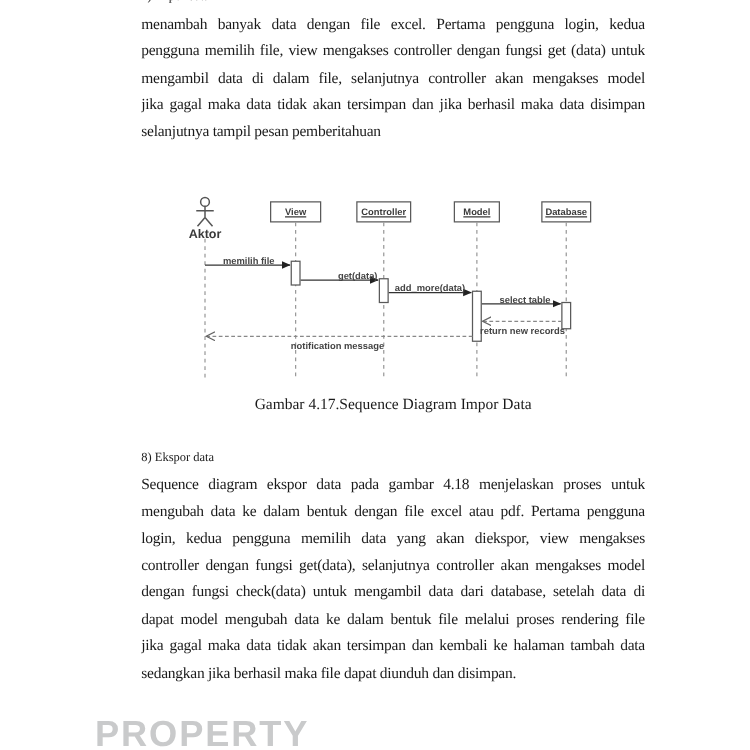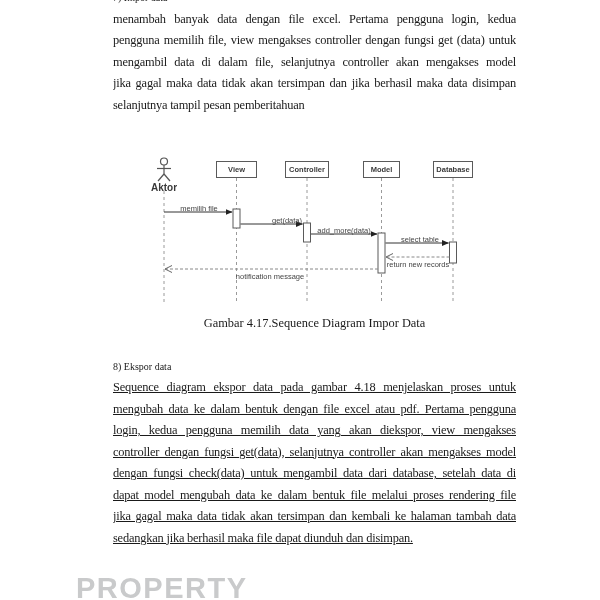--- a/index.html
+++ b/index.html
@@ -24,25 +24,25 @@
     font-family:"Liberation Sans", sans-serif; font-weight:bold;
     font-size:29px; letter-spacing:1.5px; color:#c9cacb;
   }
   
   .diagram { position:absolute; left:140px; top:155px; width:345px; height:150px; }
   .diagram svg { position:absolute; left:0; top:0; }
   .dbox {
     position:absolute; top:6px; height:15px; background:#fff;
     border:1px solid #5a5a5a; box-sizing:content-box;
     font-family:"Liberation Sans", sans-serif; font-weight:bold;
-    font-size:7.5px; color:#3a3a3a; text-align:center; line-height:15px;
+    font-size:7.5px; color:#3a3a3a; text-align:center; line-height:15px;text-decoration:underline;
   }
   .dlabel {
     position:absolute; font-family:"Liberation Sans", sans-serif;
-    font-size:7.5px; color:#444; text-align:center; white-space:nowrap;
+    font-size:7.5px; color:#444; text-align:center; white-space:nowrap;font-weight:bold;
   }
   .actor-label {
     position:absolute; left:4px; top:27px; width:40px; text-align:center;
     font-family:"Liberation Sans", sans-serif; font-weight:bold;
     font-size:10px; color:#3a3a3a;
   }
 </style>
 </head>
 <body>
 
@@ -120,21 +120,21 @@
     <div class="dlabel" style="left:238px; top:104.5px; width:80px;">return new records</div>
     <div class="dlabel" style="left:90px;  top:116.5px; width:80px;">notification message</div>
   </div>
 
   <div class="caption">Gambar 4.17.Sequence Diagram Impor Data</div>
 
   <div class="textcol" style="top:356px;">
     <div class="heading-line">8) Ekspor data</div>
   </div>
 
-  <div class="textcol" style="top:377px;text-decoration:underline;">
+  <div class="textcol" style="top:377px;">
     <div>
         <div class="tline just">Sequence diagram ekspor data pada gambar 4.18 menjelaskan proses untuk</div>
         <div class="tline just">mengubah data ke dalam bentuk dengan file excel atau pdf. Pertama pengguna</div>
         <div class="tline just">login, kedua pengguna memilih data yang akan diekspor, view mengakses</div>
         <div class="tline just">controller dengan fungsi get(data), selanjutnya controller akan mengakses model</div>
         <div class="tline just">dengan fungsi check(data) untuk mengambil data dari database, setelah data di</div>
         <div class="tline just">dapat model mengubah data ke dalam bentuk file melalui proses rendering file</div>
         <div class="tline just">jika gagal maka data tidak akan tersimpan dan kembali ke halaman tambah data</div>
         <div class="tline">sedangkan jika berhasil maka file dapat diunduh dan disimpan.</div>
       </div>

